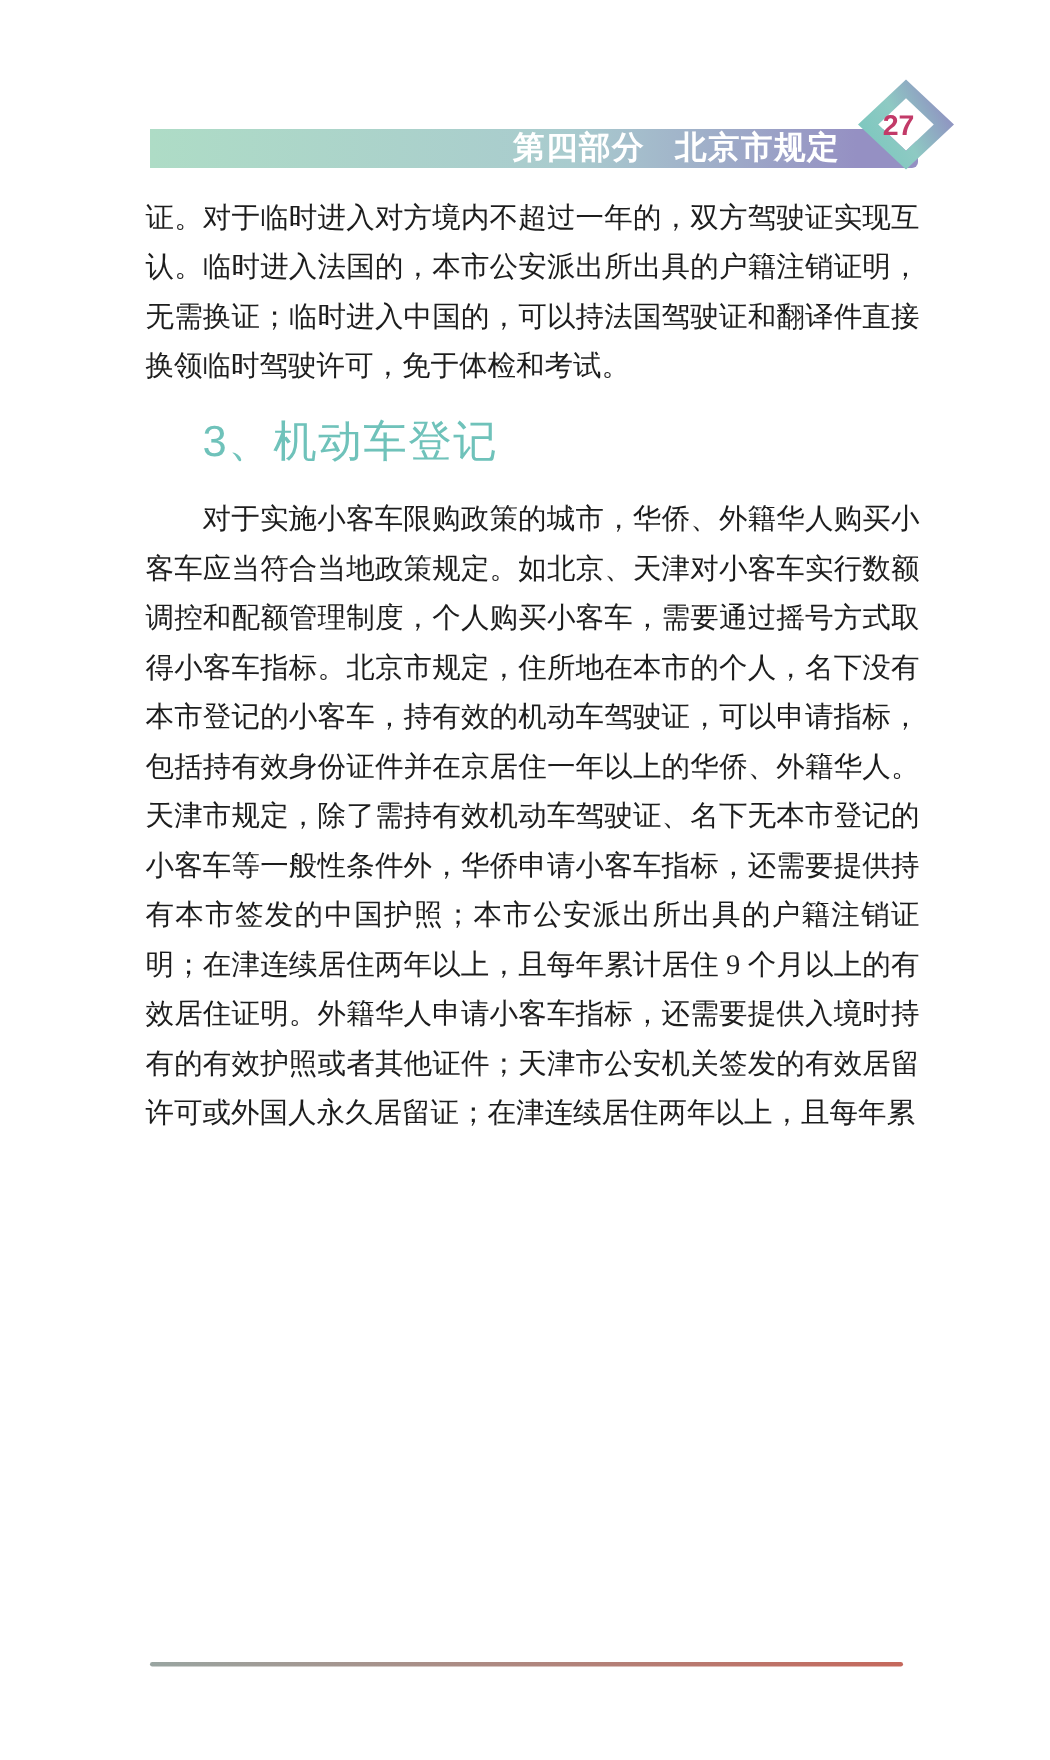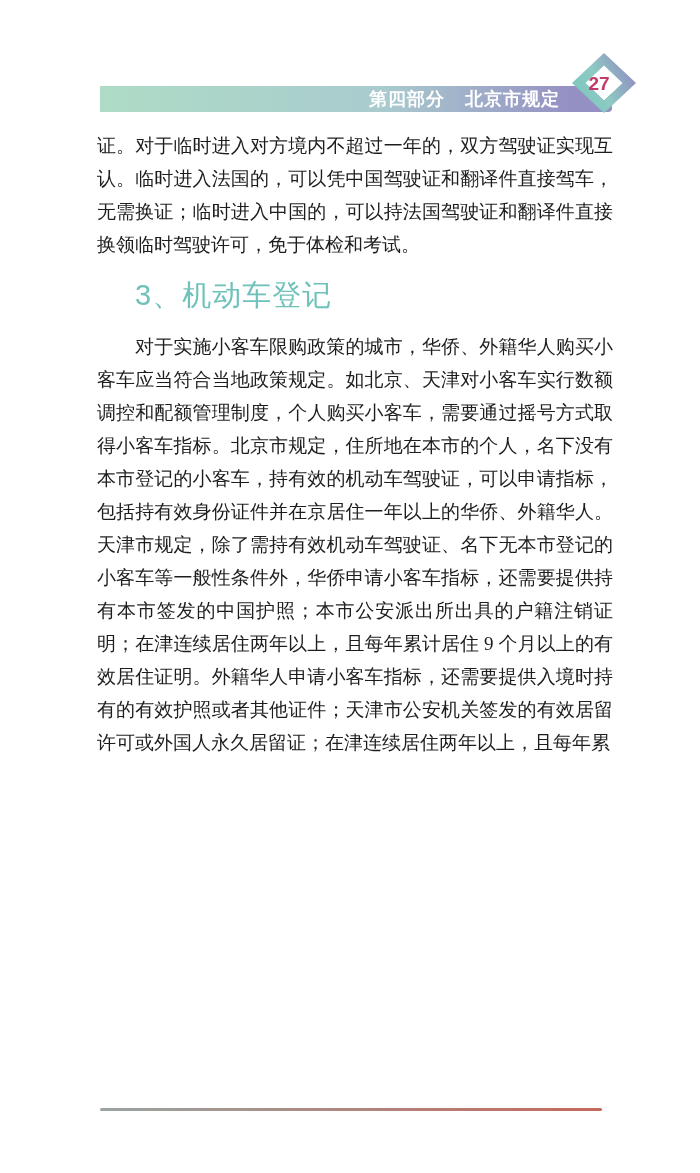--- a/index.html
+++ b/index.html
@@ -24,21 +24,21 @@
       var(--bar-left,#aedcc6) 0%,
       var(--bar-mid,#a9cbce) 55%,
       var(--bar-right,#9590c3) 92%);
     border-radius:0 13px 4px 0;
     display:flex;align-items:center;justify-content:flex-end;
     padding-right:52px;box-sizing:border-box;
   }
   .header-bar .hdr-text{
     color:#ffffff;
     font-family:"Liberation Sans","DejaVu Sans",sans-serif;
-    font-weight:700;font-size:18px;letter-spacing:1px;
+    font-weight:700;font-size:21px;letter-spacing:1px;
     white-space:nowrap;line-height:26px;
   }
   .header-bar .hdr-title{margin-left:20px;}
   .diamond-wrap{
     position:absolute;left:570px;top:52px;width:68px;height:62px;
   }
   
   .content{
     position:absolute;left:97px;top:129px;width:516px;
     color:var(--body-text,#1d1d1d);
@@ -87,21 +87,21 @@
       </defs>
 
       <path d="M34,13.5 L52.5,31 L34,48.5 L15.5,31 Z" fill="#ffffff"></path>
 
       <path fill-rule="evenodd" fill="url(#ringGrad)" d="M34,1 L66,31 L34,61 L2,31 Z M34,13.5 L52.5,31 L34,48.5 L15.5,31 Z"></path>
       <text x="29" y="38" text-anchor="middle" font-family="Liberation Sans, DejaVu Sans, sans-serif" font-size="19" font-weight="700" style="fill:var(--page-number,#c23a68)">27</text>
     </svg>
   </div>
 
   <div class="content">
-    <p>证。对于临时进入对方境内不超过一年的，双方驾驶证实现互认。临时进入法国的，可以凭中国驾驶证和翻译件直接驾车，无需换证；临时进入中国的，可以持法国驾驶证和翻译件直接换领临时驾驶许可，免于体检和考试。</p>
+    <p>证。对于临时进入对方境内不超过一年的，双方驾驶证实现互认。临时进入法国的，本市公安派出所出具的户籍注销证明，无需换证；临时进入中国的，可以持法国驾驶证和翻译件直接换领临时驾驶许可，免于体检和考试。</p>
 
     <h2 class="section-heading">3、机动车登记</h2>
 
 
     <p class="indent">对于实施小客车限购政策的城市，华侨、外籍华人购买小客车应当符合当地政策规定。如北京、天津对小客车实行数额调控和配额管理制度，个人购买小客车，需要通过摇号方式取得小客车指标。北京市规定，住所地在本市的个人，名下没有本市登记的小客车，持有效的机动车驾驶证，可以申请指标，包括持有效身份证件并在京居住一年以上的华侨、外籍华人。天津市规定，除了需持有效机动车驾驶证、名下无本市登记的小客车等一般性条件外，华侨申请小客车指标，还需要提供持有本市签发的中国护照；本市公安派出所出具的户籍注销证明；在津连续居住两年以上，且每年累计居住 9 个月以上的有效居住证明。外籍华人申请小客车指标，还需要提供入境时持有的有效护照或者其他证件；天津市公安机关签发的有效居留许可或外国人永久居留证；在津连续居住两年以上，且每年累</p>
   </div>
 
   <div class="footer-rule"></div>
 
 </div>

